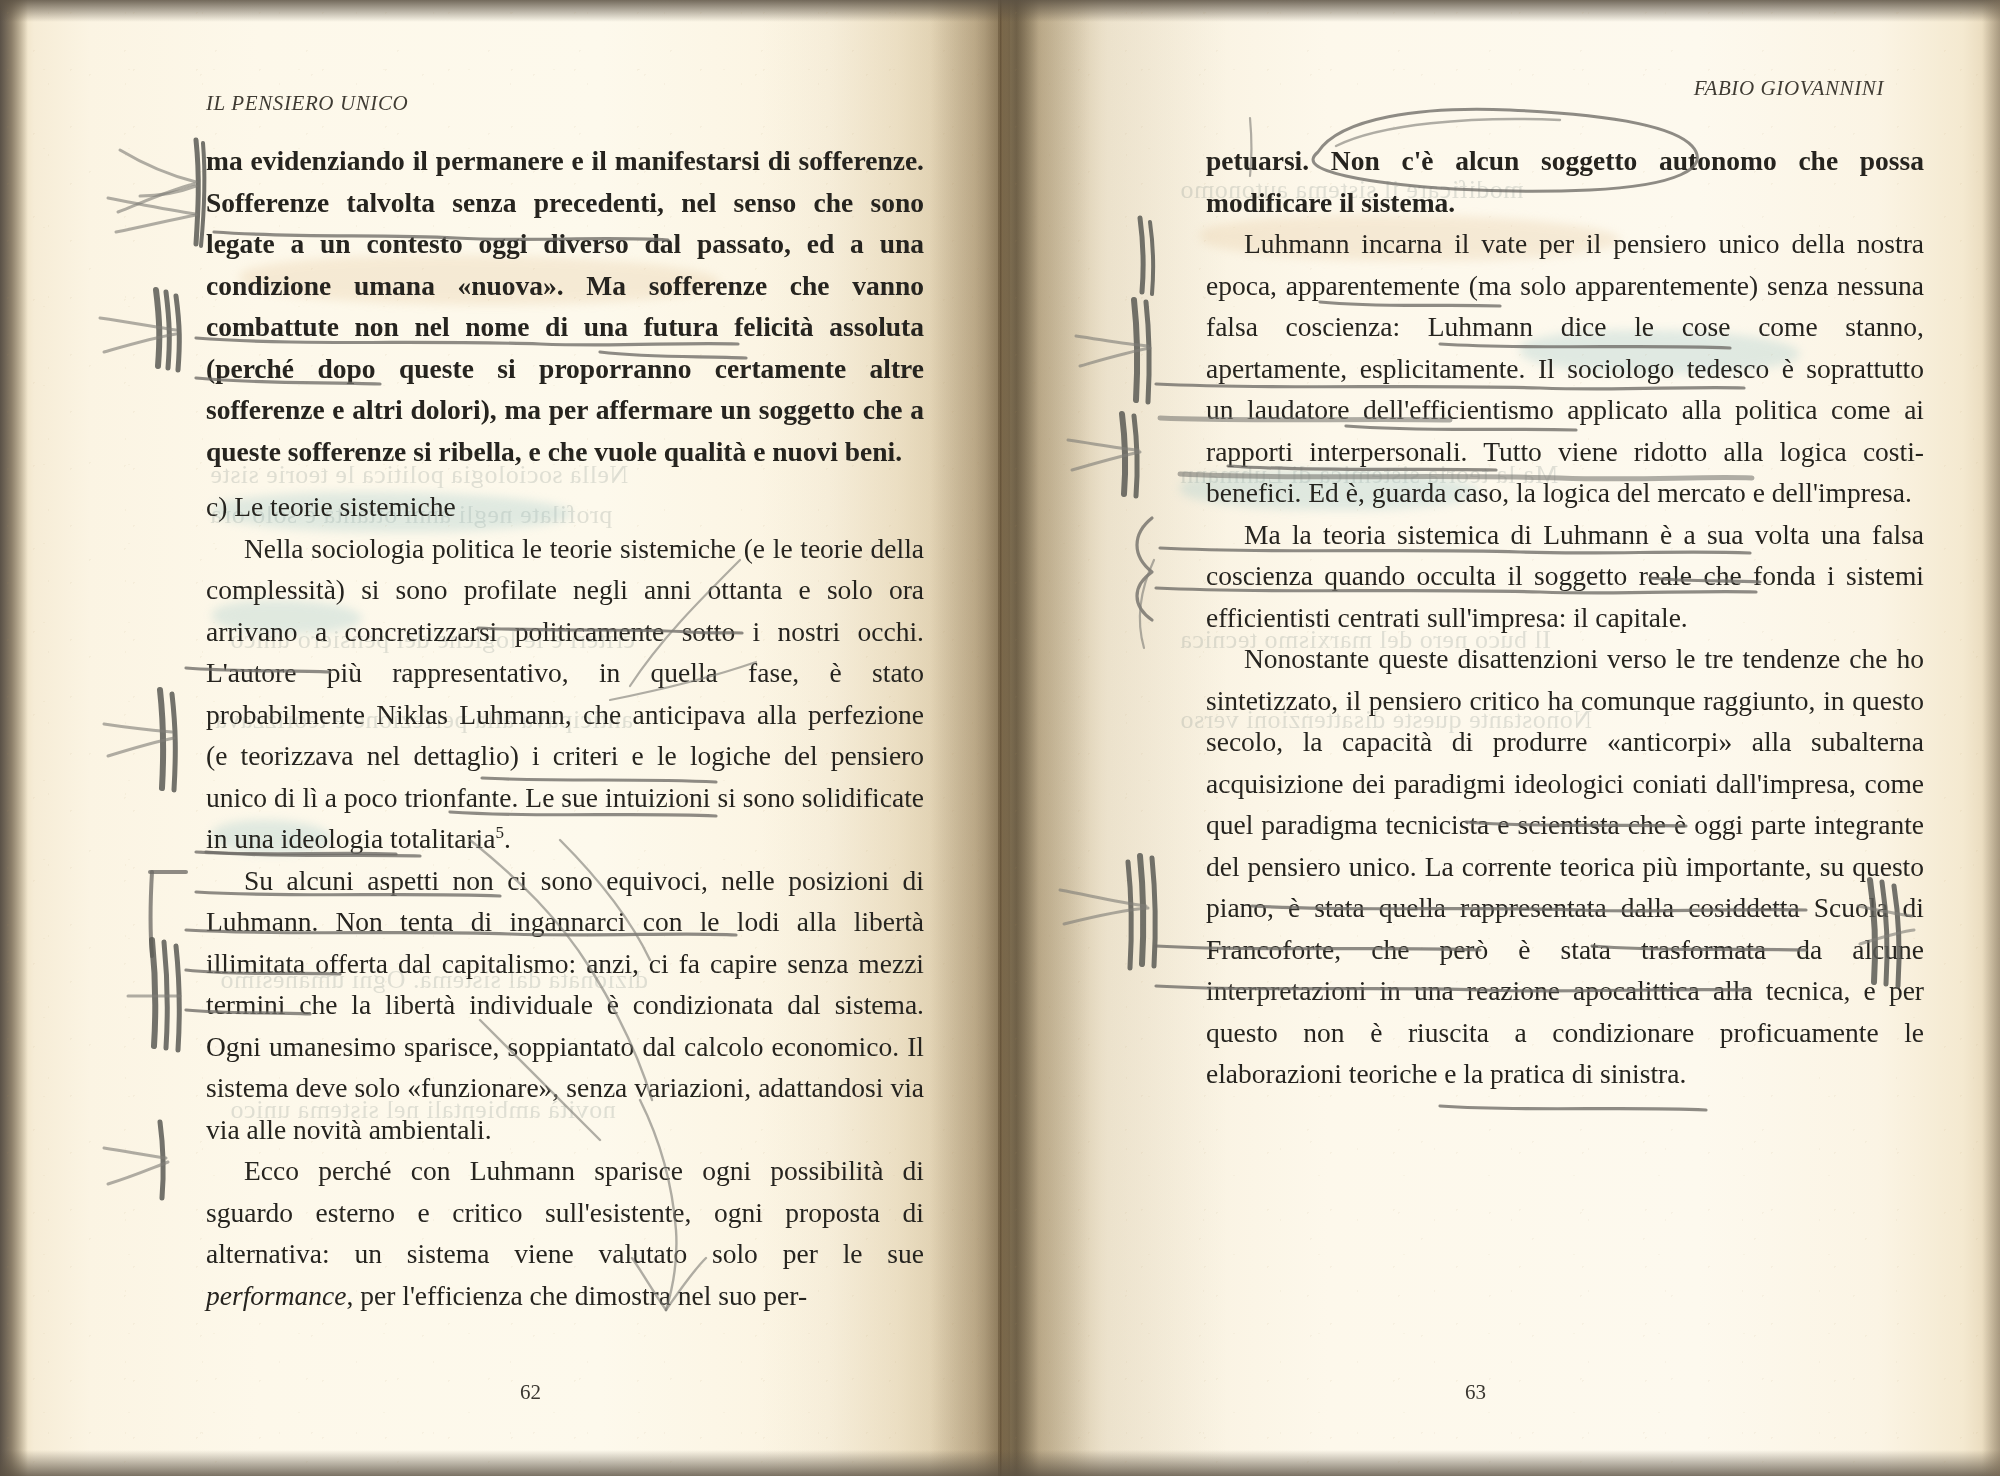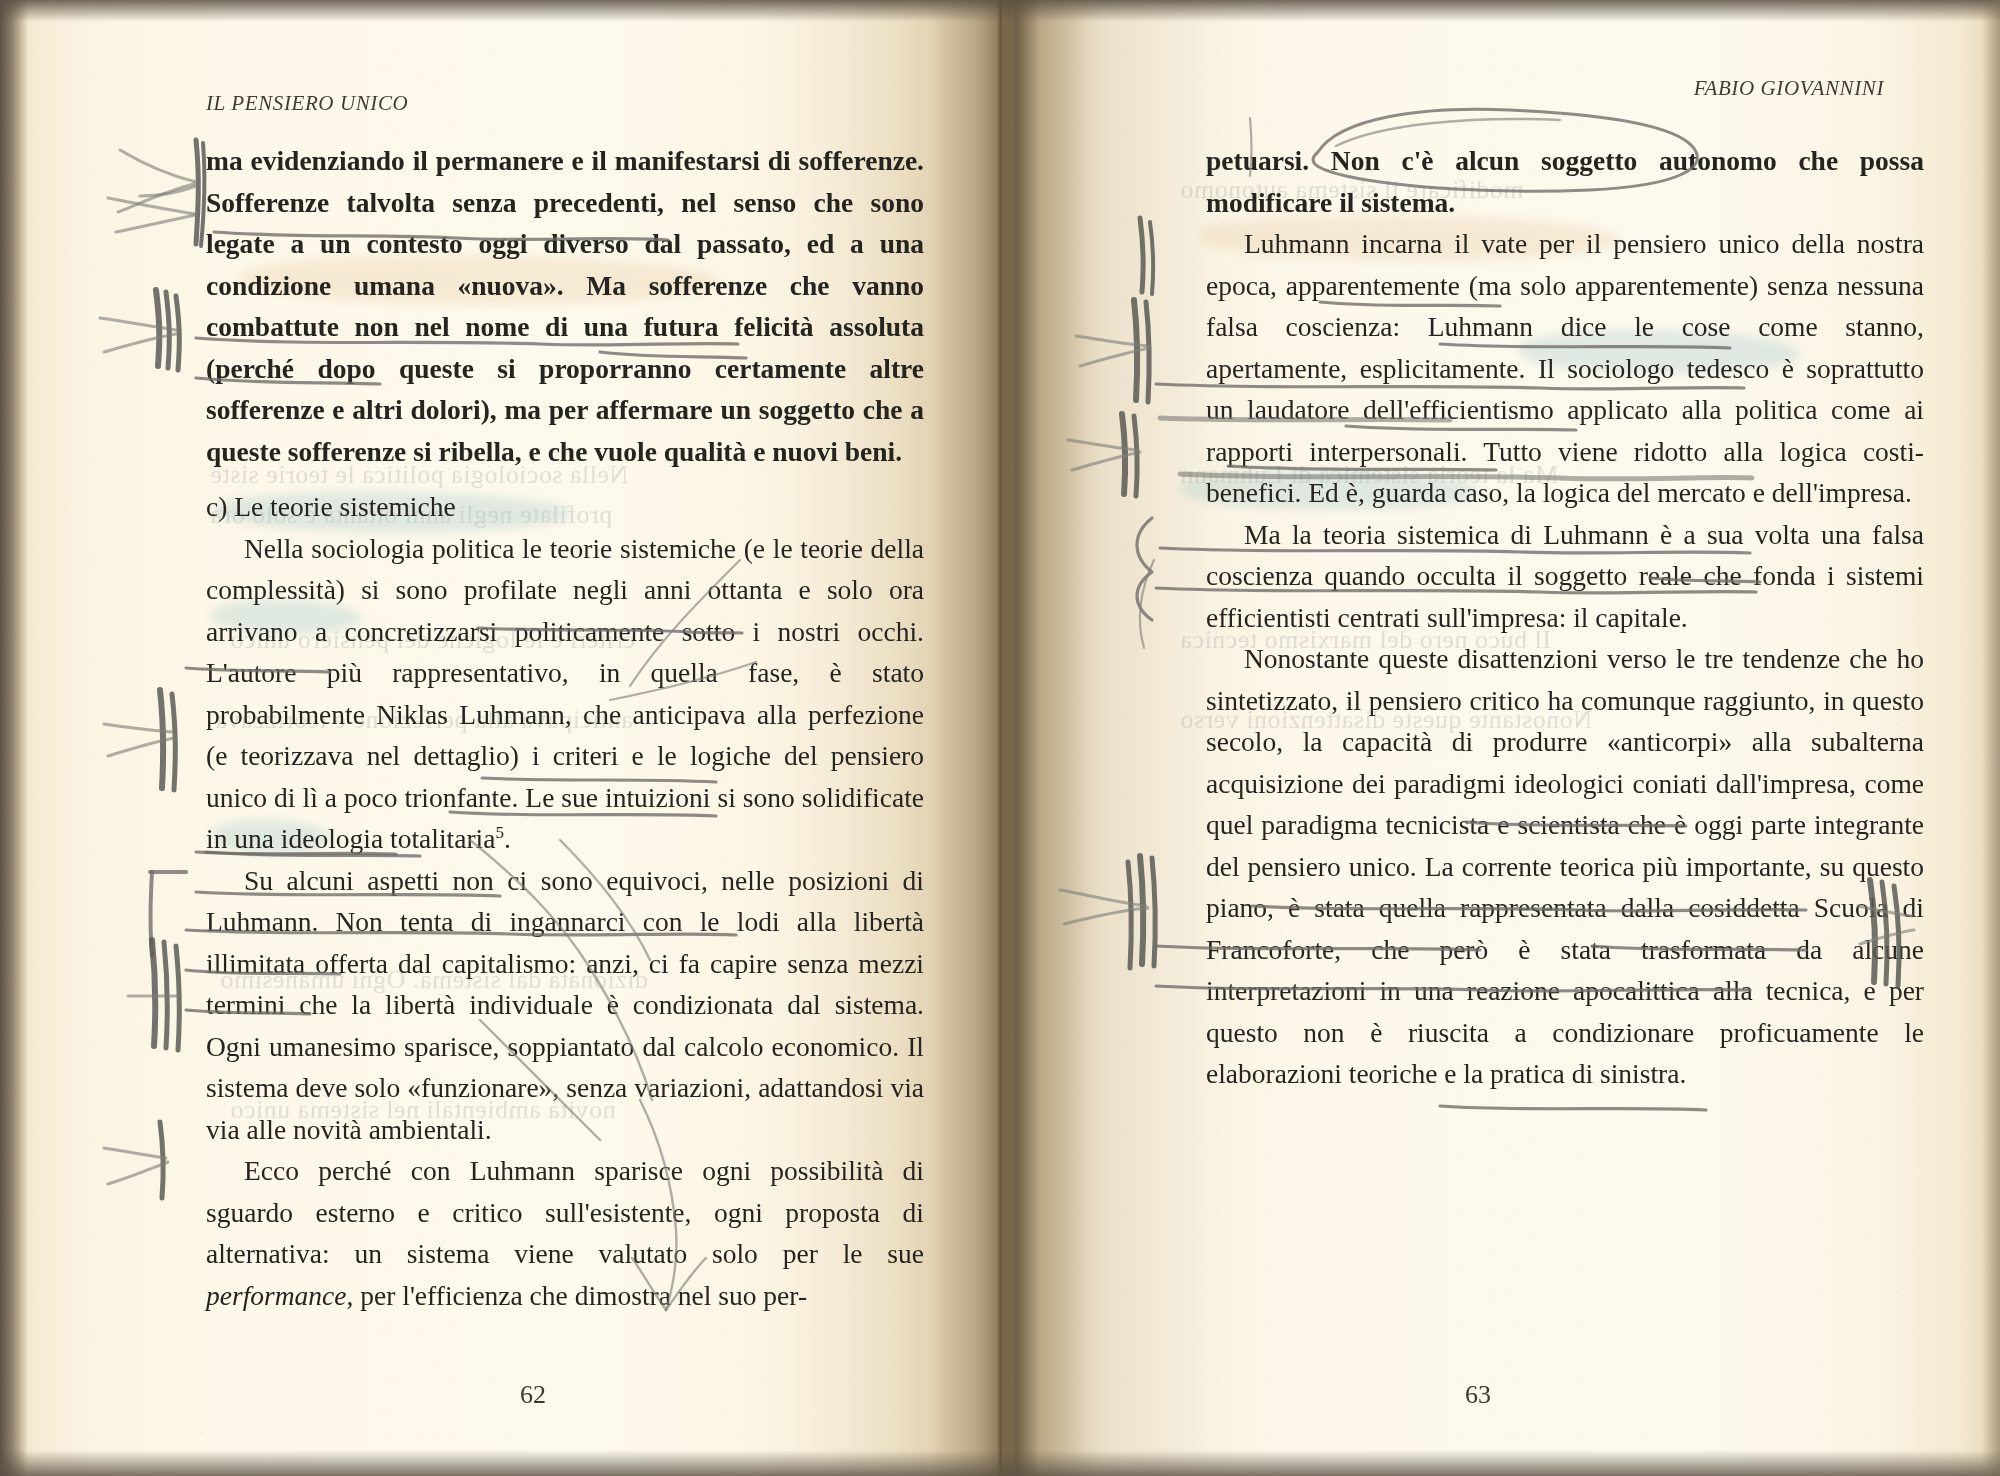--- a/index.html
+++ b/index.html
@@ -115,21 +115,21 @@
     font-size: 21px;
     letter-spacing: 0.6px;
     color: #403c34;
     white-space: nowrap;
   }
   .runhead.left-head  { left: 206px;  top: 76px; margin-top: 15px; }
   .runhead.right-head { right: 116px; top: 76px; }
 
   .folio {
     position: absolute;
-    font-size: 26px;
+    font-size: 21px;
     color: #3a3731;
   }
   .folio.left-folio  { left: 520px;  top: 1380px; }
   .folio.right-folio { left: 1465px; top: 1380px; }
 
   p.body {
     margin: 0;
     font-size: 27.5px;
     line-height: 41.5px;
     text-align: justify;

